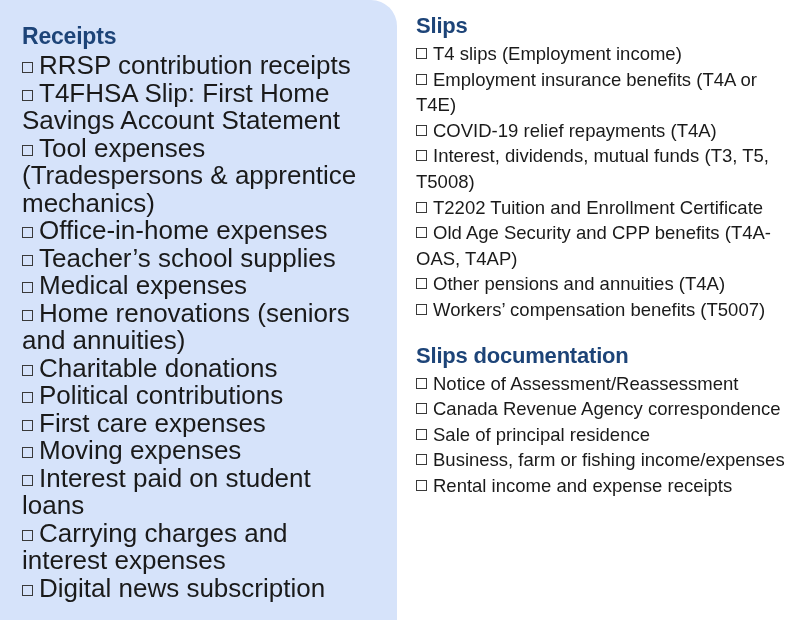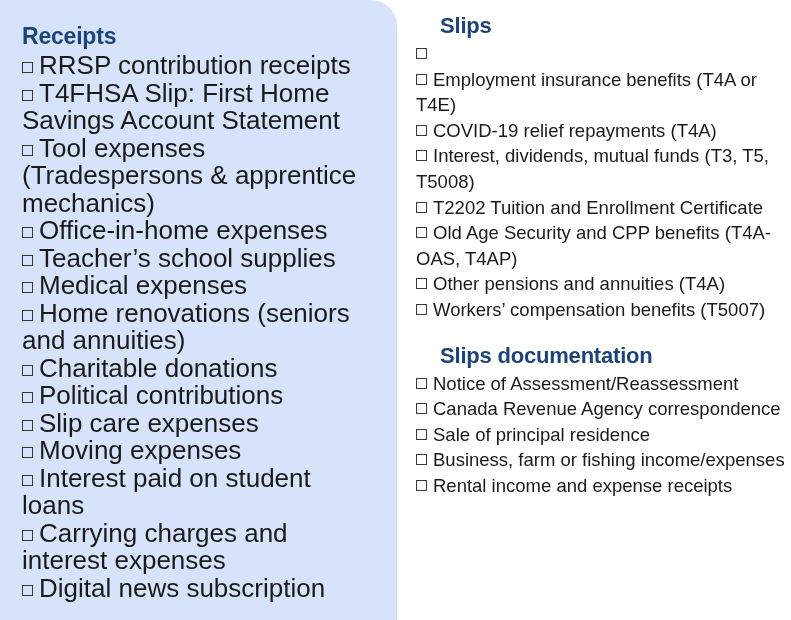--- a/index.html
+++ b/index.html
@@ -55,21 +55,20 @@
     font-weight: bold;
     font-size: 23px;
     line-height: 28px;
     letter-spacing: -0.2px;
     margin: 0 0 2px 0;
     white-space: nowrap;
   }
   .col-right .section-heading {
     font-size: 22px;
     line-height: 27px;
-    margin-left: 24px;
   }
   .checklist {
     list-style: none;
     margin: 0;
     padding: 0;
   }
   .checklist li {
     color: #1a1a1a;
     font-size: 26px;
     line-height: 27.5px;
@@ -129,21 +128,21 @@
       <li>
         <span class="cb"></span><span class="item-text">Home renovations (seniors and annuities)</span>
       </li>
       <li>
         <span class="cb"></span><span class="item-text">Charitable donations</span>
       </li>
       <li>
         <span class="cb"></span><span class="item-text">Political contributions</span>
       </li>
       <li>
-        <span class="cb"></span><span class="item-text">Slip care expenses</span>
+        <span class="cb"></span><span class="item-text">First care expenses</span>
       </li>
       <li>
         <span class="cb"></span><span class="item-text">Moving expenses</span>
       </li>
       <li>
         <span class="cb"></span><span class="item-text">Interest paid on student loans</span>
       </li>
       <li>
         <span class="cb"></span><span class="item-text">Carrying charges and interest expenses</span>
       </li>
@@ -151,21 +150,21 @@
         <span class="cb"></span><span class="item-text">Digital news subscription</span>
       </li>
     </ul>
   </div>
 
   <div class="col col-right">
 
     <div class="section-heading">Slips</div>
     <ul class="checklist">
       <li>
-        <span class="cb"></span>
+        <span class="cb"></span><span class="item-text">T4 slips (Employment income)</span>
       </li>
       <li>
         <span class="cb"></span><span class="item-text">Employment insurance benefits (T4A or T4E)</span>
       </li>
       <li>
         <span class="cb"></span><span class="item-text">COVID-19 relief repayments (T4A)</span>
       </li>
       <li>
         <span class="cb"></span><span class="item-text">Interest, dividends, mutual funds (T3, T5, T5008)</span>
       </li>

